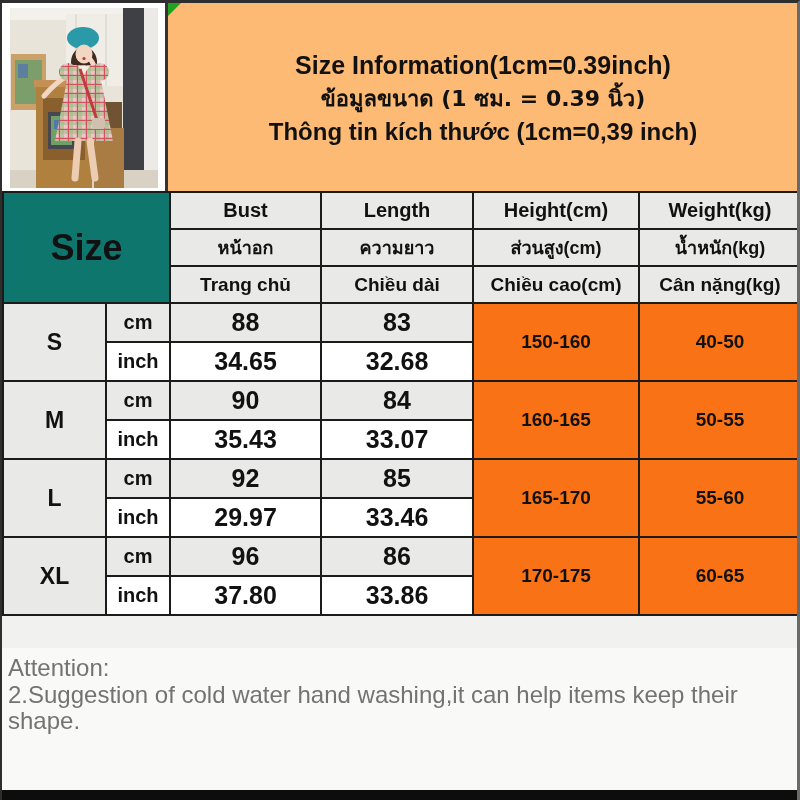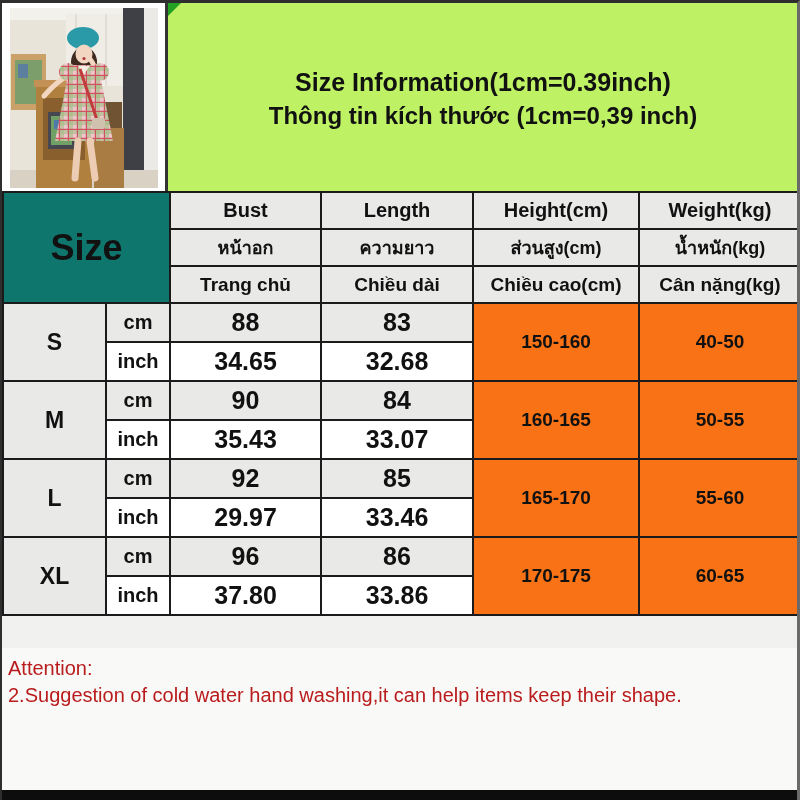--- a/index.html
+++ b/index.html
@@ -13,21 +13,21 @@
     background:#f1f1f0;
     border-top:3px solid #2e2e2e;
     border-left:2px solid #2e2e2e;
     border-right:3px solid #6a6a6a;
     box-sizing:border-box;
     overflow:hidden;
   }
   
   .top-section{
     position:absolute;left:0;top:0;width:796px;height:188px;
-    background:#bef264;
+    background:#fdba74;
   }
   .photo-panel{
     position:absolute;left:0;top:0;width:163px;height:188px;
     background:#ffffff;
   }
   .photo-panel svg{position:absolute;left:8px;top:5px;}
   .photo-divider{
     position:absolute;left:163px;top:0;width:3px;height:188px;
     background:#333333;
   }
@@ -65,22 +65,22 @@
   .hdr-en{font-size:20px;font-weight:700;}
   .hdr-th{font-size:18px;font-weight:700;font-family:Liberation Sans, sans-serif;}
   .hdr-vi{font-size:19px;font-weight:700;}
   .size-letter{font-size:23px;font-weight:700;background:#e9e9e8;}
   .unit{font-size:20px;font-weight:700;}
   .val{font-size:25px;font-weight:700;}
   .range{font-size:19px;font-weight:600;background:#f97316;}
   
   .attention{
     position:absolute;left:0;top:645px;width:796px;height:142px;
-    background:#f9f9f8;color:#b91c1c;
-    font-size:20px;line-height:26.5px;
+    background:#f9f9f8;color:#737373;
+    font-size:24px;line-height:26.5px;
     padding:7px 6px 0 6px;box-sizing:border-box;
     letter-spacing:0px;
   }
   .attention div{margin:0;}
   .bottom-bar{
     position:absolute;left:0;top:787px;width:796px;height:13px;
     background:#0d0d0d;
   }
 </style>
 </head>
@@ -149,20 +149,21 @@
         <path d="M68 133 L65 170" stroke="#ecccb3" stroke-width="7" stroke-linecap="round"></path>
         <path d="M80 133 L85 170" stroke="#ecccb3" stroke-width="7" stroke-linecap="round"></path>
       </svg>
     </div>
 
     <div class="photo-divider"></div>
     <div class="comment-marker"></div>
 
     <div class="title-block">
       <div class="title-en">Size Information(1cm=0.39inch)</div>
+      <div class="title-th">ข้อมูลขนาด (1 ซม. = 0.39 นิ้ว)</div>
       <div class="title-vi">Thông tin kích thước (1cm=0,39 inch)</div>
     </div>
   </div>
 
   <table class="size-table">
     <colgroup>
       <col style="width:103px">
         <col style="width:64px">
         <col style="width:151px">
       <col style="width:152px">

